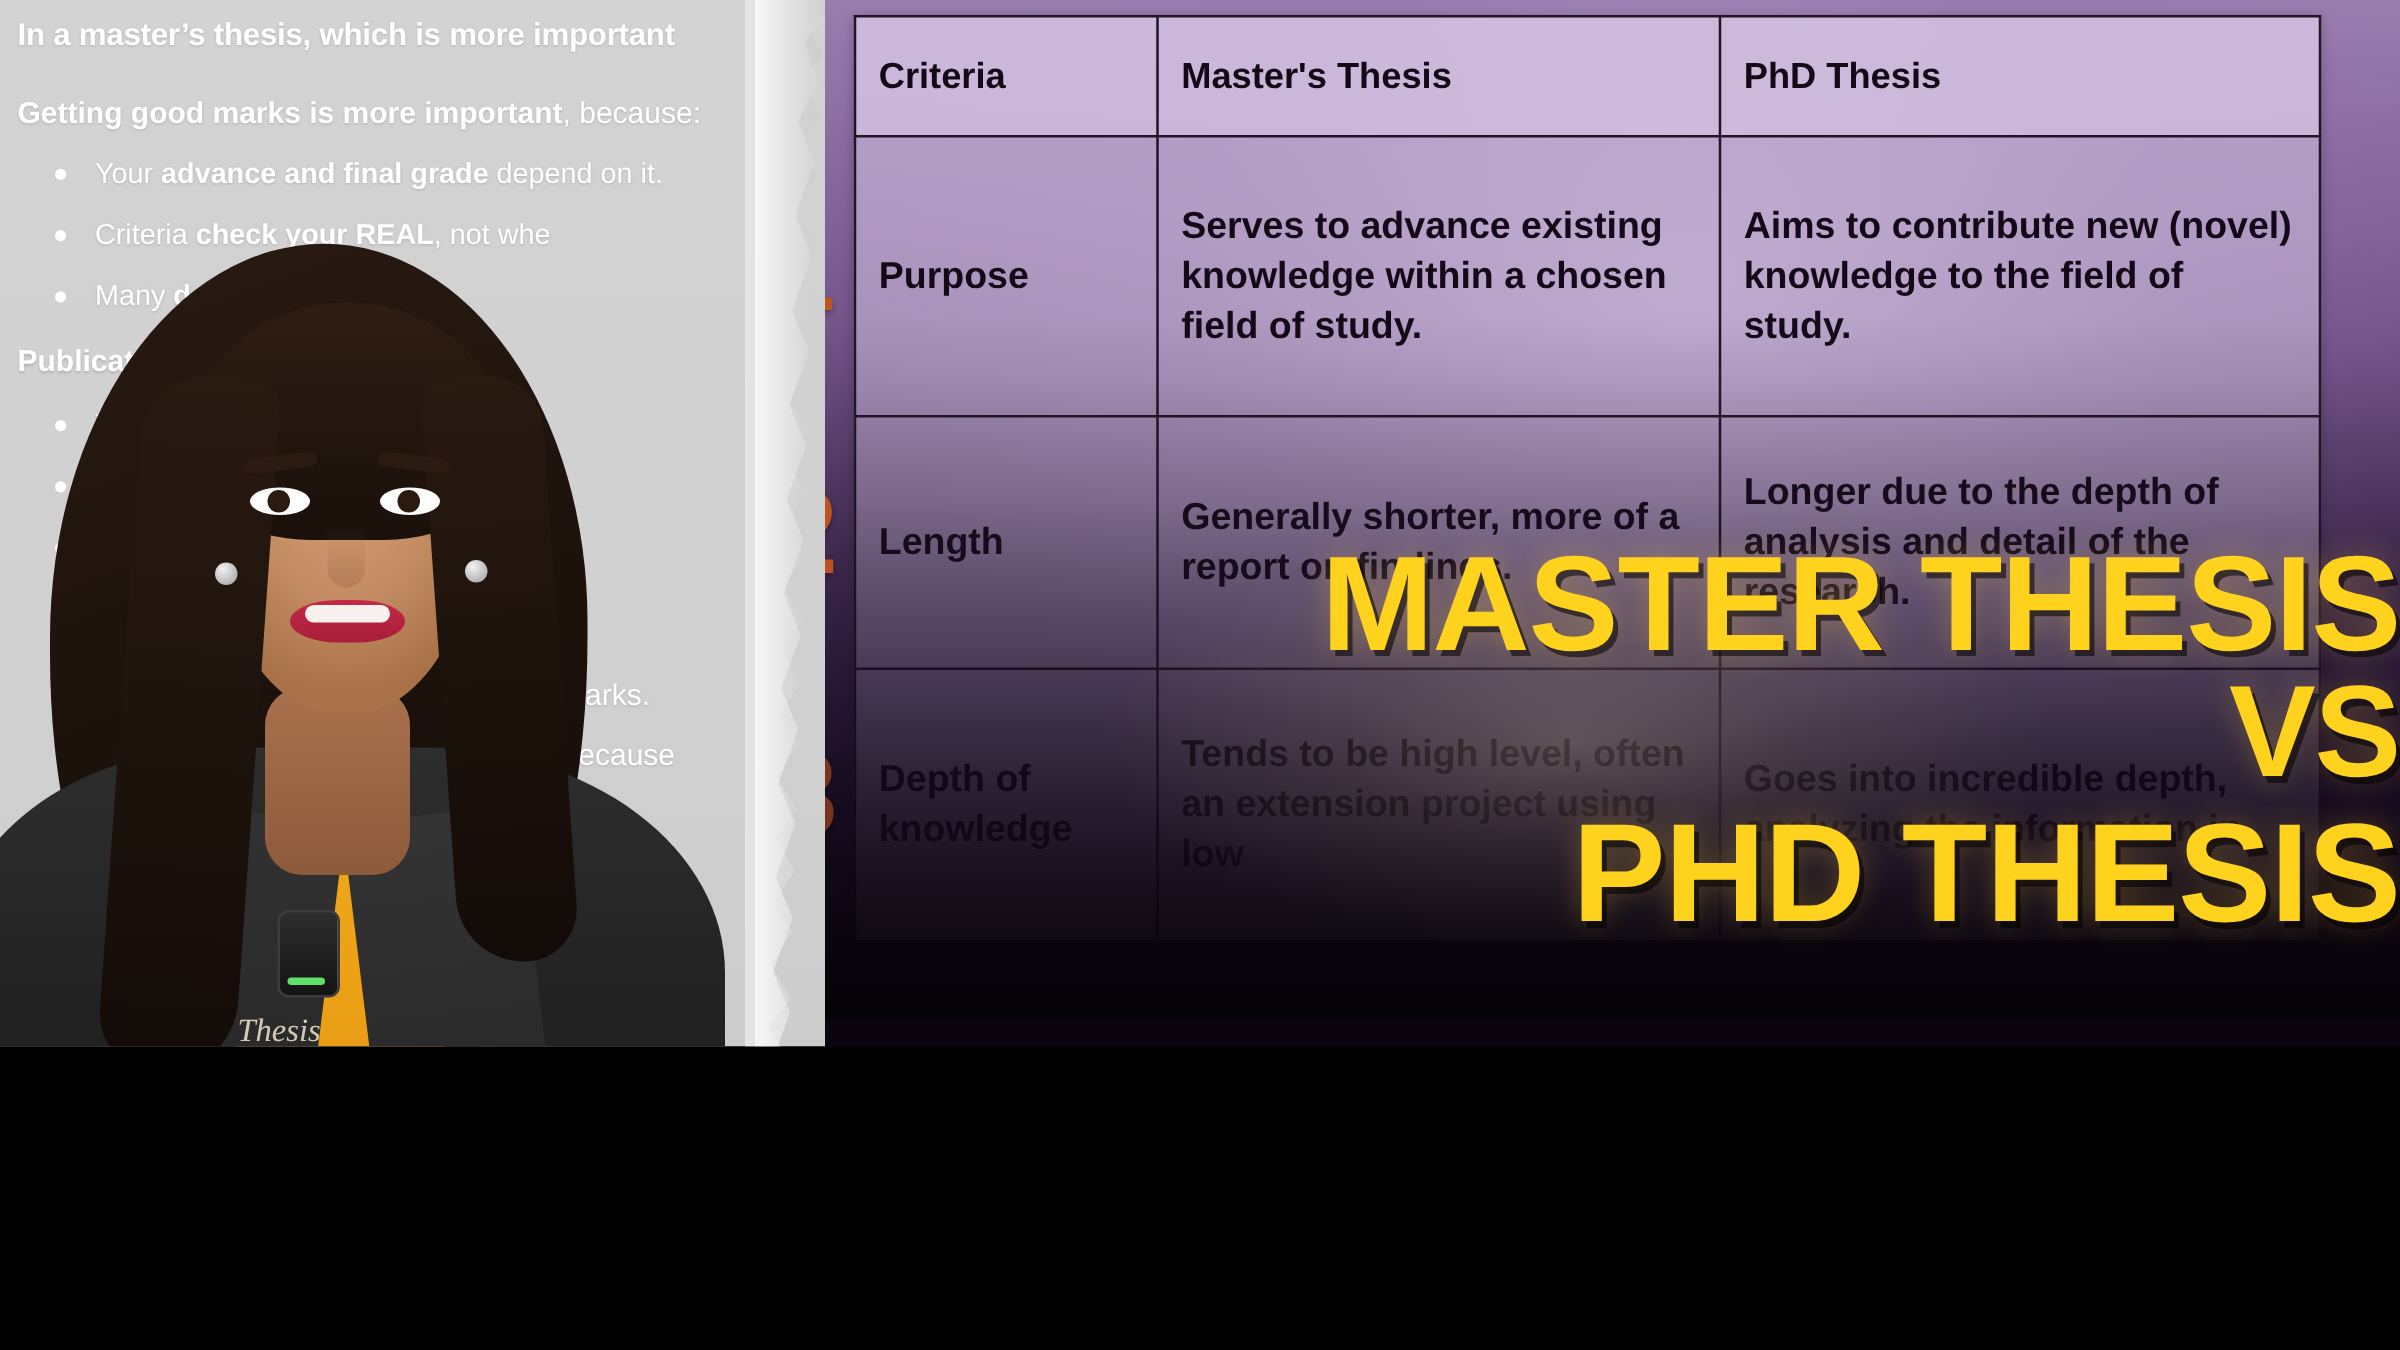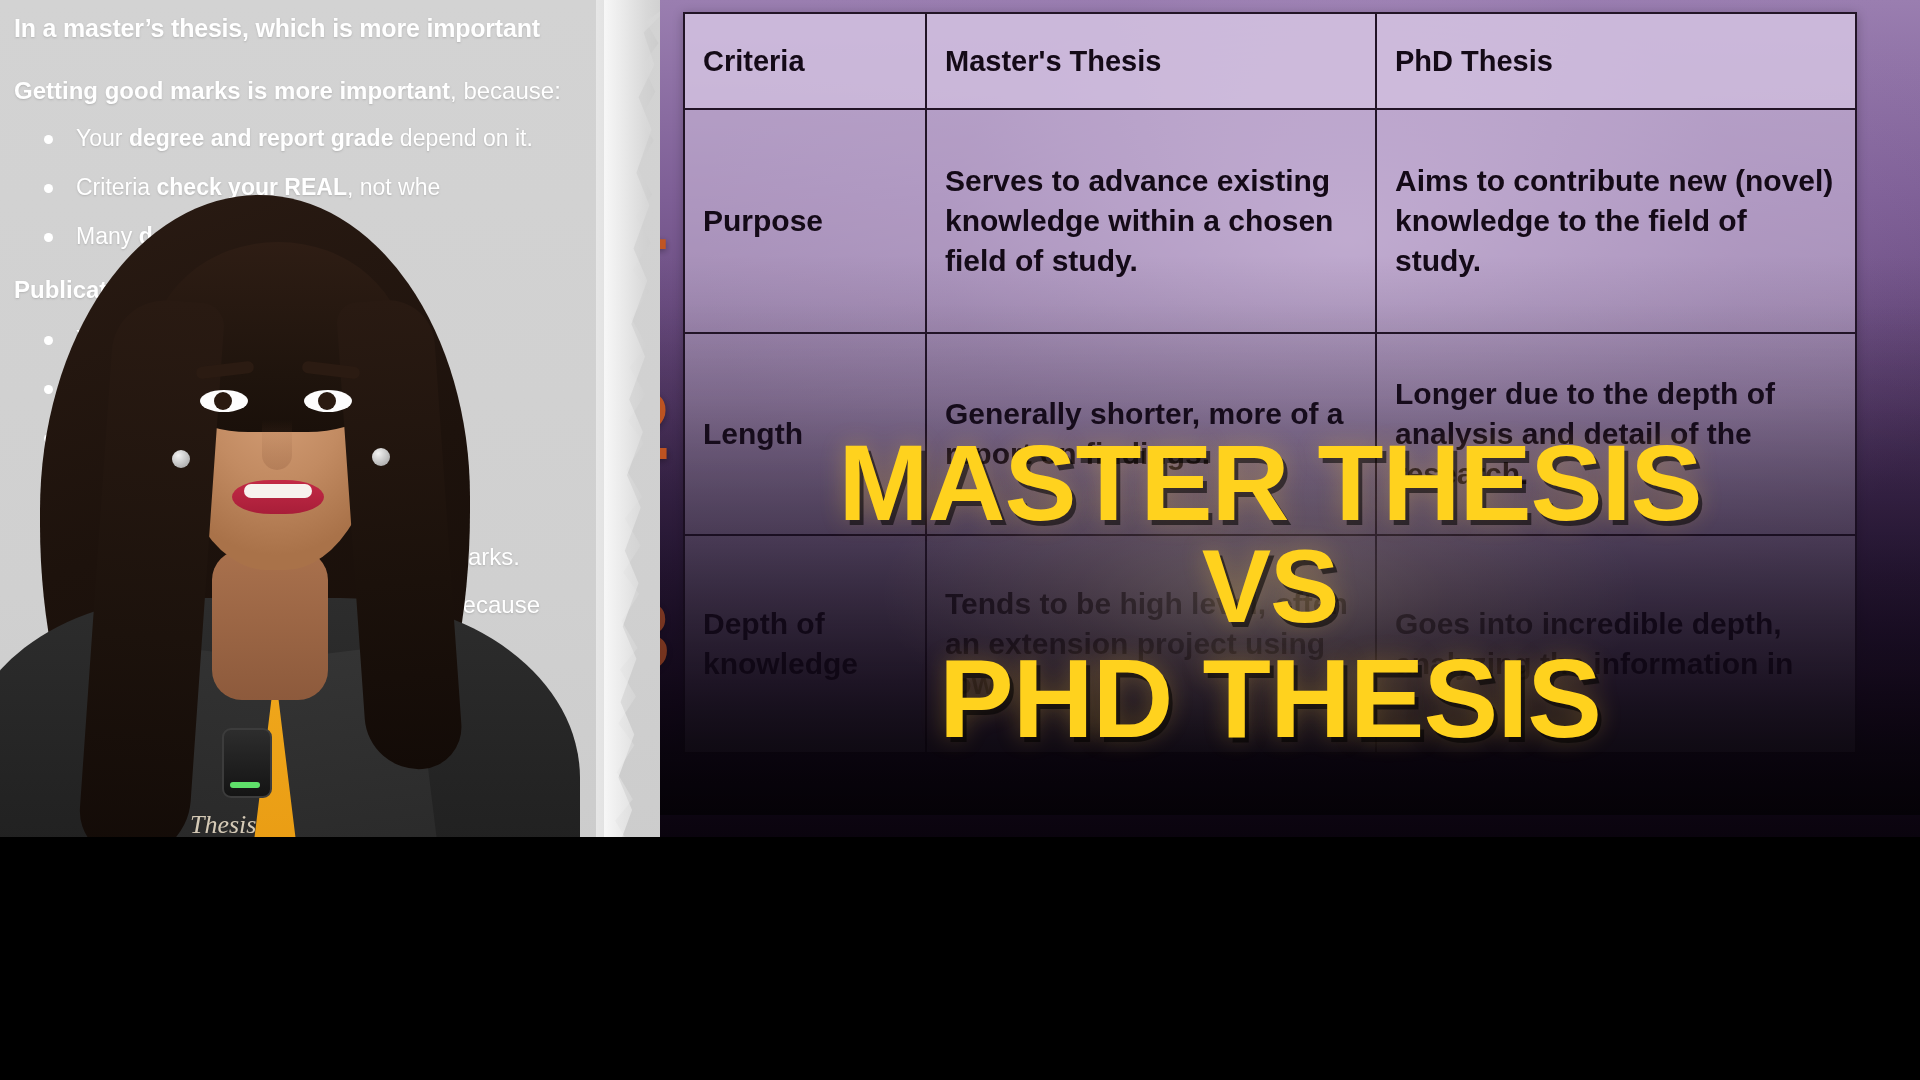--- a/index.html
+++ b/index.html
@@ -204,21 +204,21 @@
     display:flex;align-items:center;justify-content:center;letter-spacing:.5px;
     border:3px solid #e7e7e7;
   }
   .p-badge-txt{color:#ffffff;}
   .p-script{
     position:absolute;left:190px;top:660px;width:170px;height:40px;color:#f3e6cf;
     font-family:"Liberation Serif",serif;font-style:italic;font-size:26px;opacity:.85;
   }
 
   
-  .title-wrap{position:absolute;left:620px;top:430px;width:1300px;text-align:center;pointer-events:none;}
+  .title-wrap{position:absolute;left:620px;top:430px;width:1300px;text-align:right;pointer-events:none;}
   .t-line{
     font-weight:bold;letter-spacing:-1px;color:#FFD21E;
     text-shadow:4px 5px 0 rgba(0,0,0,.55), 0 0 24px rgba(255,200,60,.30);
     line-height:.98;
   }
   .t-master{font-size:108px;}
   .t-vs{font-size:104px;}
   .t-phd{font-size:112px;margin-top:6px;}
 
   
@@ -280,21 +280,21 @@
   <div class="step-num step-3">3</div>
 
   <div class="slide-panel">
     <div class="slide-inner">
 
       <p class="slide-q">In a master’s thesis, which is more important</p>
 
       <p class="slide-lead"><b>Getting good marks is more important</b><span>, because:</span></p>
 
       <ul class="slide-list">
-        <li><span>Your </span><b>degree and report grade</b><span> depend on it.</span></li>
+        <li><span>Your </span><b>advance and final grade</b><span> depend on it.</span></li>
         <li><span>Criteria </span><b>check your REAL</b><span>, not whe</span></li>
         <li><span>Many </span><b>do not require</b><span> a pu</span></li>
       </ul>
 
       <p class="slide-sub"><b>Publicat</b><span style="display:inline-block;width:150px;"></span><span>seful mainly if:</span></p>
 
       <ul class="slide-list">
         <li><span>You</span></li>
         <li><span>You</span><span style="display:inline-block;width:180px;"></span><b>earch career,</b></li>
         <li><span>Or </span><span style="display:inline-block;width:150px;"></span><span>demic achievement</span></li>

